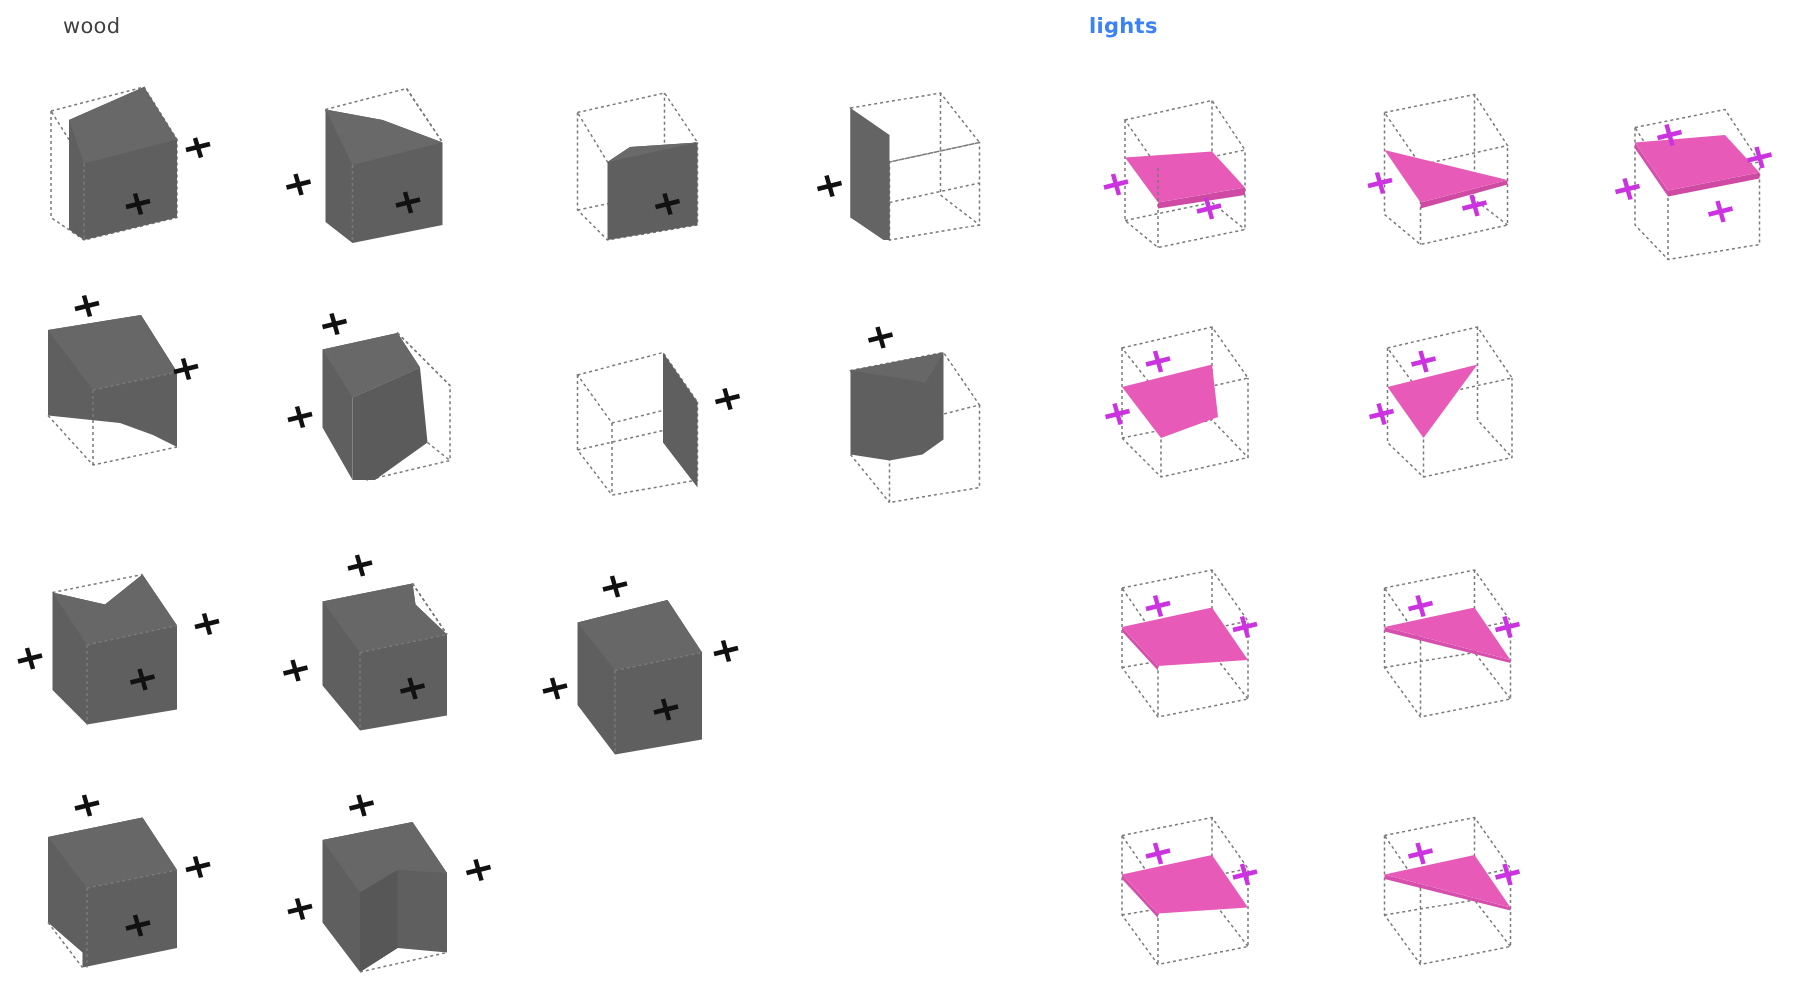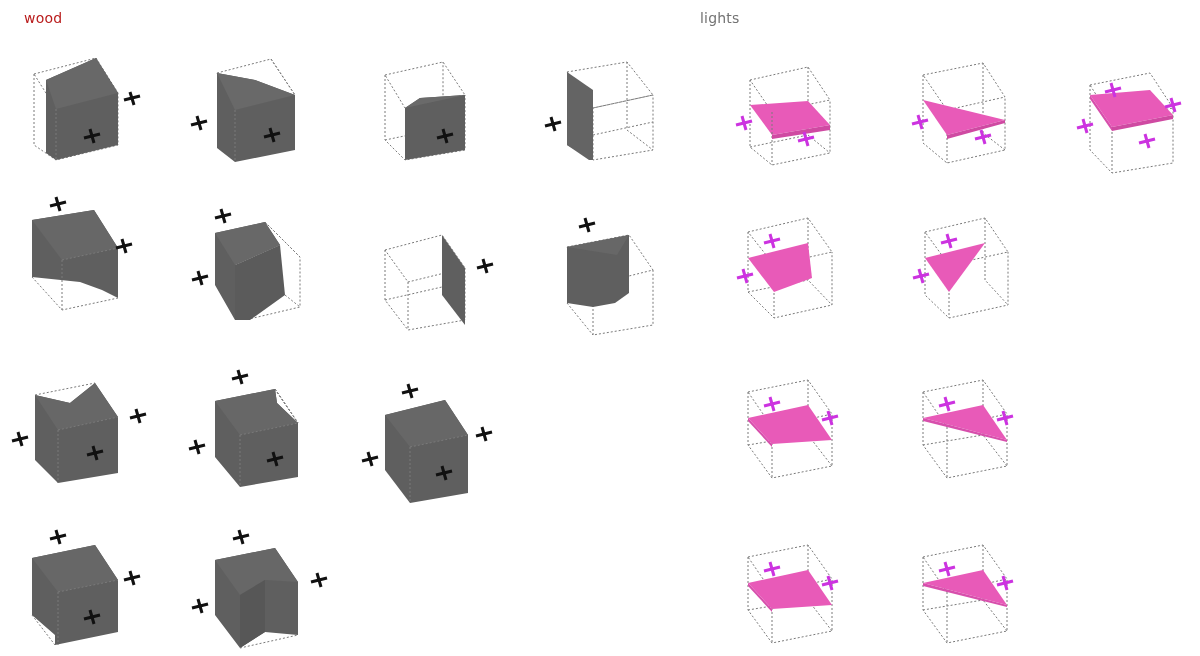--- a/index.html
+++ b/index.html
@@ -1,20 +1,20 @@
 <!DOCTYPE html>
 <html><head>
 <meta charset="utf-8">
 <style>
   html, body { margin: 0; padding: 0; background: #ffffff; }
   body { width: 1200px; height: 656px; position: relative; overflow: hidden;
          font-family: "DejaVu Sans", sans-serif; }
   .section-label { position: absolute; top: 10px; font-size: 14px; letter-spacing: 0.2px; }
-  .label-wood { left: 24px; color: #b91c1c; }
-  .label-lights { left: 700px; color: #737373; }
+  .label-wood { left: 42px; color: #404040; }
+  .label-lights { left: 726px; color: #3b82f6; font-weight: bold; }
   .cell { position: absolute; width: 180px; height: 150px; }
   .cell svg { width: 180px; height: 150px; overflow: visible; }
   .dash { fill: none; stroke: #7a7a7a; stroke-width: 1; stroke-dasharray: 2 2; }
   .mark-dark { stroke: #111111; stroke-width: 3; stroke-linecap: butt; }
   .mark-pink { stroke: #cc33e0; stroke-width: 3; stroke-linecap: butt; }
 </style>
 </head>
 <body>
 
 <div class="section-label label-wood">wood</div>

